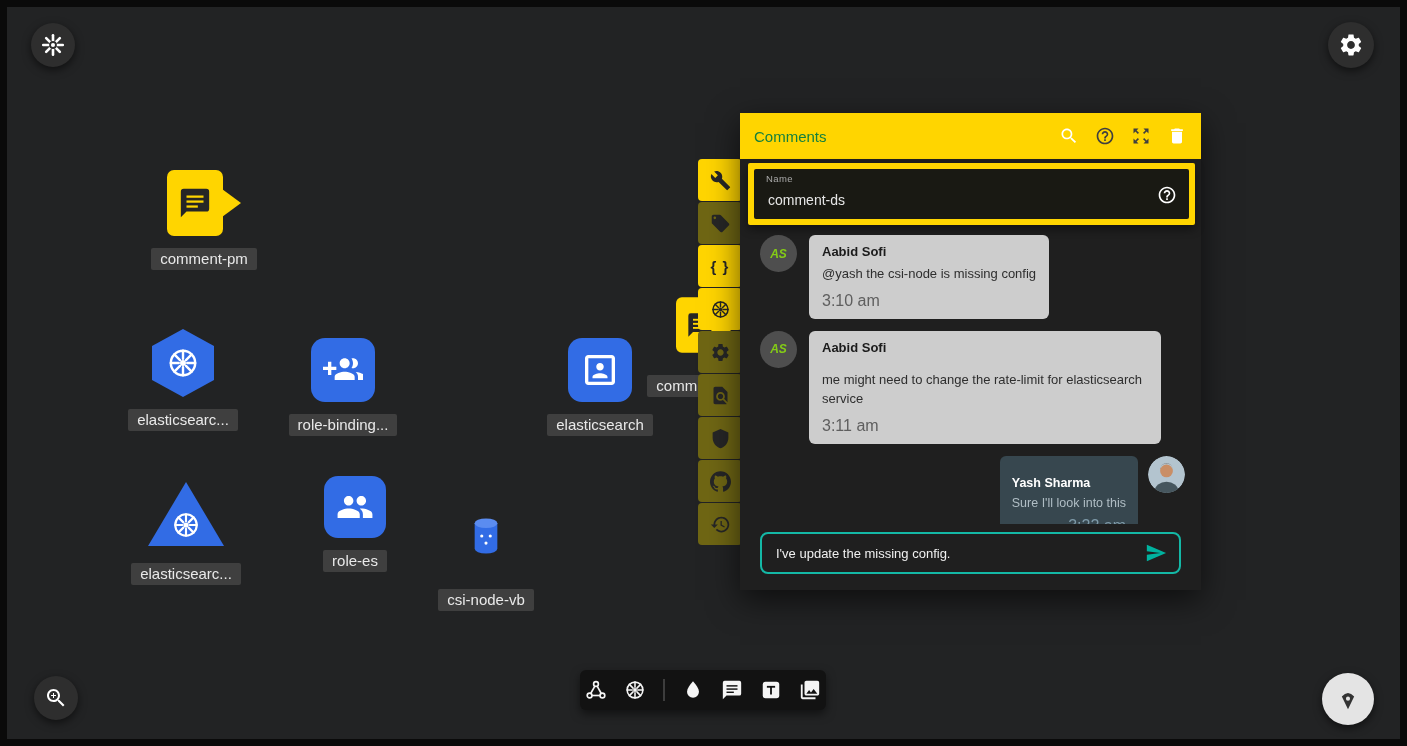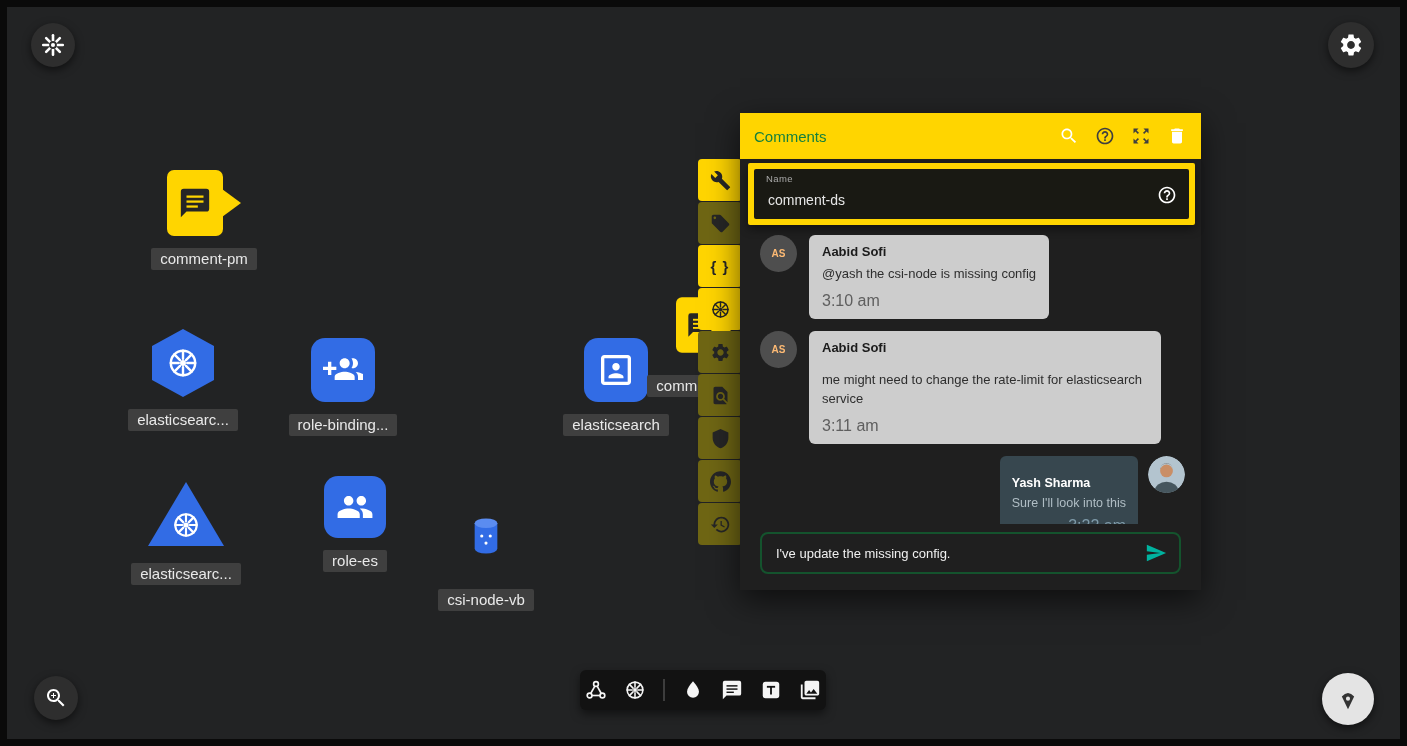--- a/index.html
+++ b/index.html
@@ -92,39 +92,39 @@
   .name-input {
     flex:1; background:transparent; border:none; outline:none;
     color:#e6e6e6; font-size:14px; font-family:inherit;
   }
   .name-inner svg { width:20px; height:20px; flex-shrink:0; margin-bottom:10px; }
 
   .messages { flex:1; padding:10px 16px 0 20px; overflow:hidden; }
   .msg-row { display:flex; margin-bottom:12px; align-items:flex-start; }
   .msg-row.right { justify-content:flex-end; }
   .avatar {
-    width:37px; height:37px; border-radius:50%; background:#4e4e4e; color:#fdba74;
+    width:37px; height:37px; border-radius:50%; background:#4e4e4e; color:#84cc16;
     display:flex; align-items:center; justify-content:center;
-    font-size:10px; font-weight:bold; flex-shrink:0;
+    font-size:12px; font-weight:bold; flex-shrink:0;font-style:italic;
   }
   .avatar-photo { width:37px; height:37px; border-radius:50%; overflow:hidden; margin-left:10px; flex-shrink:0; }
   .bubble-left {
     margin-left:12px; background:#cdcdcd; border-radius:6px; padding:9px 13px; max-width:352px;
   }
   .bubble-right { background:#37474f; border-radius:6px; padding:20px 12px; max-width:190px; }
   .msg-author { font-size:13px; font-weight:bold; color:#1b1b1b; }
   .msg-text   { font-size:13px; color:#2e2e2e; margin-top:6px; line-height:1.45; }
   .msg-text--spaced { margin-top:16px; }
   .msg-time   { font-size:16px; color:#5e5e5e; margin-top:8px; }
   .bubble-right .msg-author { color:#ffffff; font-size:12.5px; }
   .bubble-right .msg-text   { color:#b0bec5; font-size:12.5px; margin-top:4px; }
   .bubble-right .msg-time   { color:#7e9aa8; text-align:right; margin-top:5px; }
 
   .composer {
-    margin:8px 20px 16px; height:42px; border:2px solid #14532d; border-radius:8px;
+    margin:8px 20px 16px; height:42px; border:2px solid #14b8a6; border-radius:8px;
     display:flex; align-items:center; padding:0 12px; gap:10px; flex-shrink:0;
   }
   .composer input {
     flex:1; background:transparent; border:none; outline:none;
     color:#f0f0f0; font-size:13px; font-family:inherit;
   }
   .send svg { width:22px; height:22px; display:block; }
 
   
   .dock {
@@ -198,21 +198,21 @@
 
   <div class="node" style="left:283px;top:338px;width:120px;">
     <div class="sq">
       <svg viewBox="0 0 24 24" width="40" height="40" fill="#ffffff">
         <path d="M8 10H5V7H3v3H0v2h3v3h2v-3h3v-2zm10 1c1.66 0 2.99-1.34 2.99-3S19.66 5 18 5c-.32 0-.63.05-.91.14.57.81.9 1.79.9 2.86s-.34 2.04-.9 2.86c.28.09.59.14.91.14zm-5 0c1.66 0 2.99-1.34 2.99-3S14.66 5 13 5c-1.66 0-3 1.34-3 3s1.34 3 3 3zm6.62 2.16c.83.73 1.38 1.66 1.38 2.84v2h4v-2c0-1.54-2.37-2.49-5.38-2.84zM13 13c-2 0-6 1-6 3v2h12v-2c0-2-4-3-6-3z"></path>
       </svg>
     </div>
     <div class="node-label">role-binding...</div>
   </div>
 
-  <div class="node" style="left:556px;top:338px;width:120px;">
+  <div class="node" style="left:540px;top:338px;width:120px;">
     <div class="sq">
       <svg viewBox="0 0 24 24" width="40" height="40" fill="#ffffff">
         <path d="M12 12.25c1.24 0 2.25-1.01 2.25-2.25S13.24 7.75 12 7.75 9.75 8.76 9.75 10s1.01 2.25 2.25 2.25zm4.5 4c0-1.5-3-2.25-4.5-2.25s-4.5.75-4.5 2.25V17h9v-.75zM19 3H5c-1.1 0-2 .9-2 2v14c0 1.1.9 2 2 2h14c1.1 0 2-.9 2-2V5c0-1.1-.9-2-2-2zm0 16H5V5h14v14z"></path>
       </svg>
     </div>
     <div class="node-label">elasticsearch</div>
   </div>
 
   <div class="node" style="left:625px;top:297px;width:116px;z-index:1;">
     <div class="comment-shape" style="width:62px;height:56px;margin-left:48px;">

